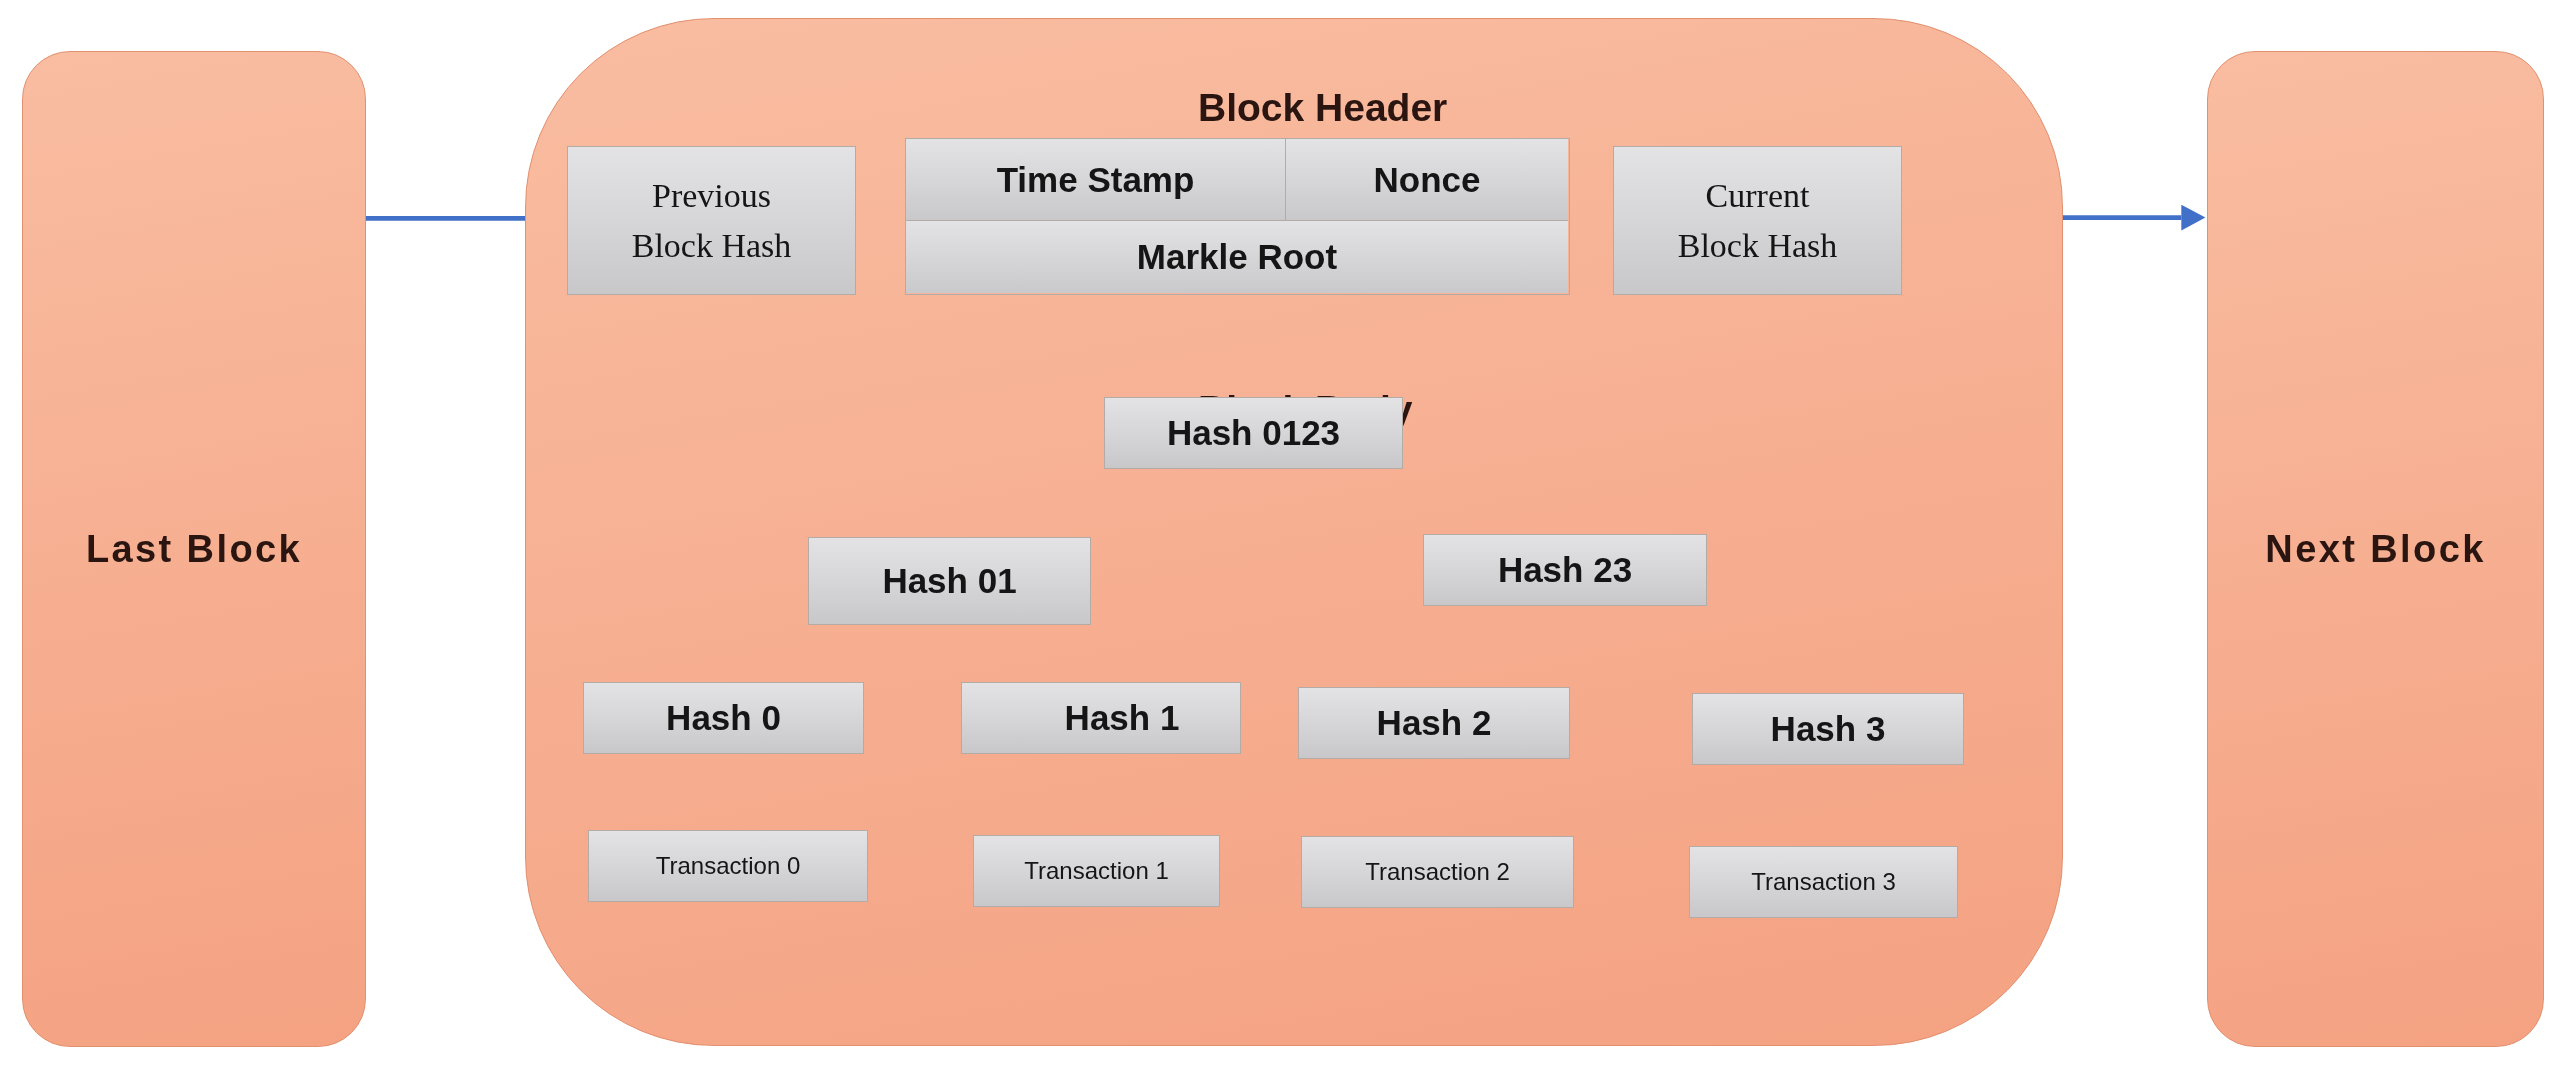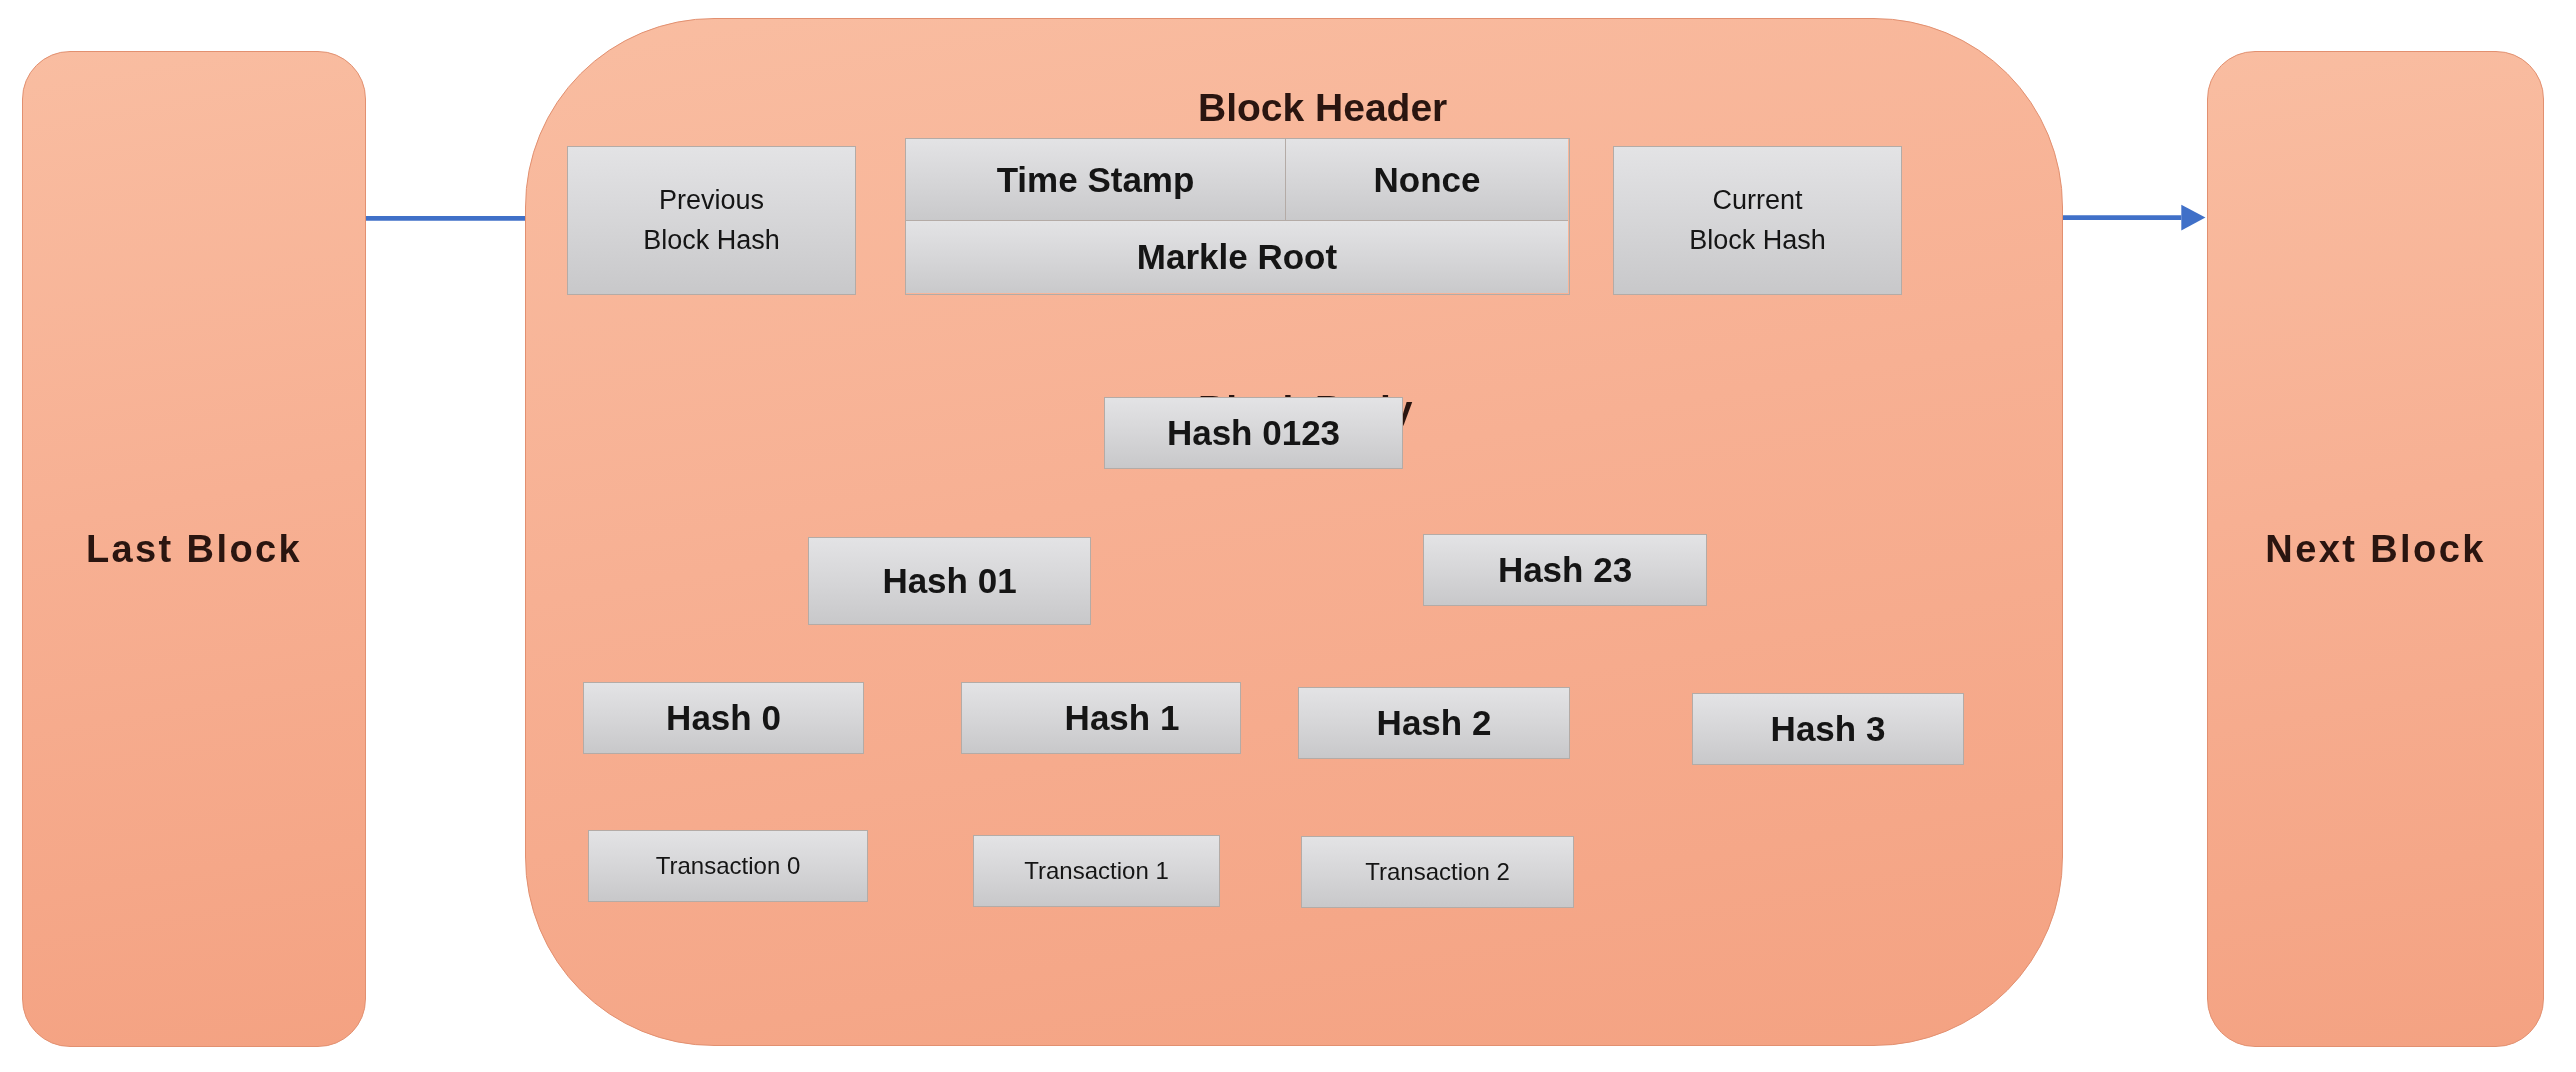--- a/index.html
+++ b/index.html
@@ -53,21 +53,21 @@
     background: linear-gradient(180deg, #e3e3e5 0%, #d6d6d8 50%, #c8c8ca 100%);
     border: 1.6px solid #b4aba6;
     box-sizing: border-box;
     display: flex; flex-direction: column;
     align-items: center; justify-content: center;
     text-align: center;
     color: #151515;
   }
   .hash-box   { font-size: 35px; font-weight: 600; }
   .tx-box     { font-size: 24px; font-weight: 400; }
-  .two-line   { font-size: 27px; font-weight: 400; line-height: 1.45; }
+  .two-line   { font-size: 34px; font-weight: 400; line-height: 1.45; font-family: Liberation Serif, serif; }
   #prev-hash-box    { left: 567px;  top: 146px; width: 289px; height: 149px; }
   #current-hash-box { left: 1613px; top: 146px; width: 289px; height: 149px; }
   
   #header-table {
     position: absolute;
     left: 905px; top: 138px; width: 665px; height: 157px;
     border: 1.6px solid #b4aba6; box-sizing: border-box;
   }
   #header-table .cell {
     position: absolute; box-sizing: border-box;
@@ -157,19 +157,20 @@
   <div id="hash-0123" class="gray-box hash-box">Hash 0123</div>
   <div id="hash-01" class="gray-box hash-box">Hash 01</div>
   <div id="hash-23" class="gray-box hash-box">Hash 23</div>
   <div id="hash-0" class="gray-box hash-box">Hash 0</div>
   <div id="hash-1" class="gray-box hash-box">Hash 1</div>
   <div id="hash-2" class="gray-box hash-box">Hash 2</div>
   <div id="hash-3" class="gray-box hash-box">Hash 3</div>
   <div id="tx-0" class="gray-box tx-box">Transaction 0</div>
   <div id="tx-1" class="gray-box tx-box">Transaction 1</div>
   <div id="tx-2" class="gray-box tx-box">Transaction 2</div>
+  <div id="tx-3" class="gray-box tx-box">Transaction 3</div>
 
   <div id="next-block" class="orange-block side-block">
     <span class="side-label">Next Block</span>
   </div>
 
 </div>
 
 
 </body></html>

